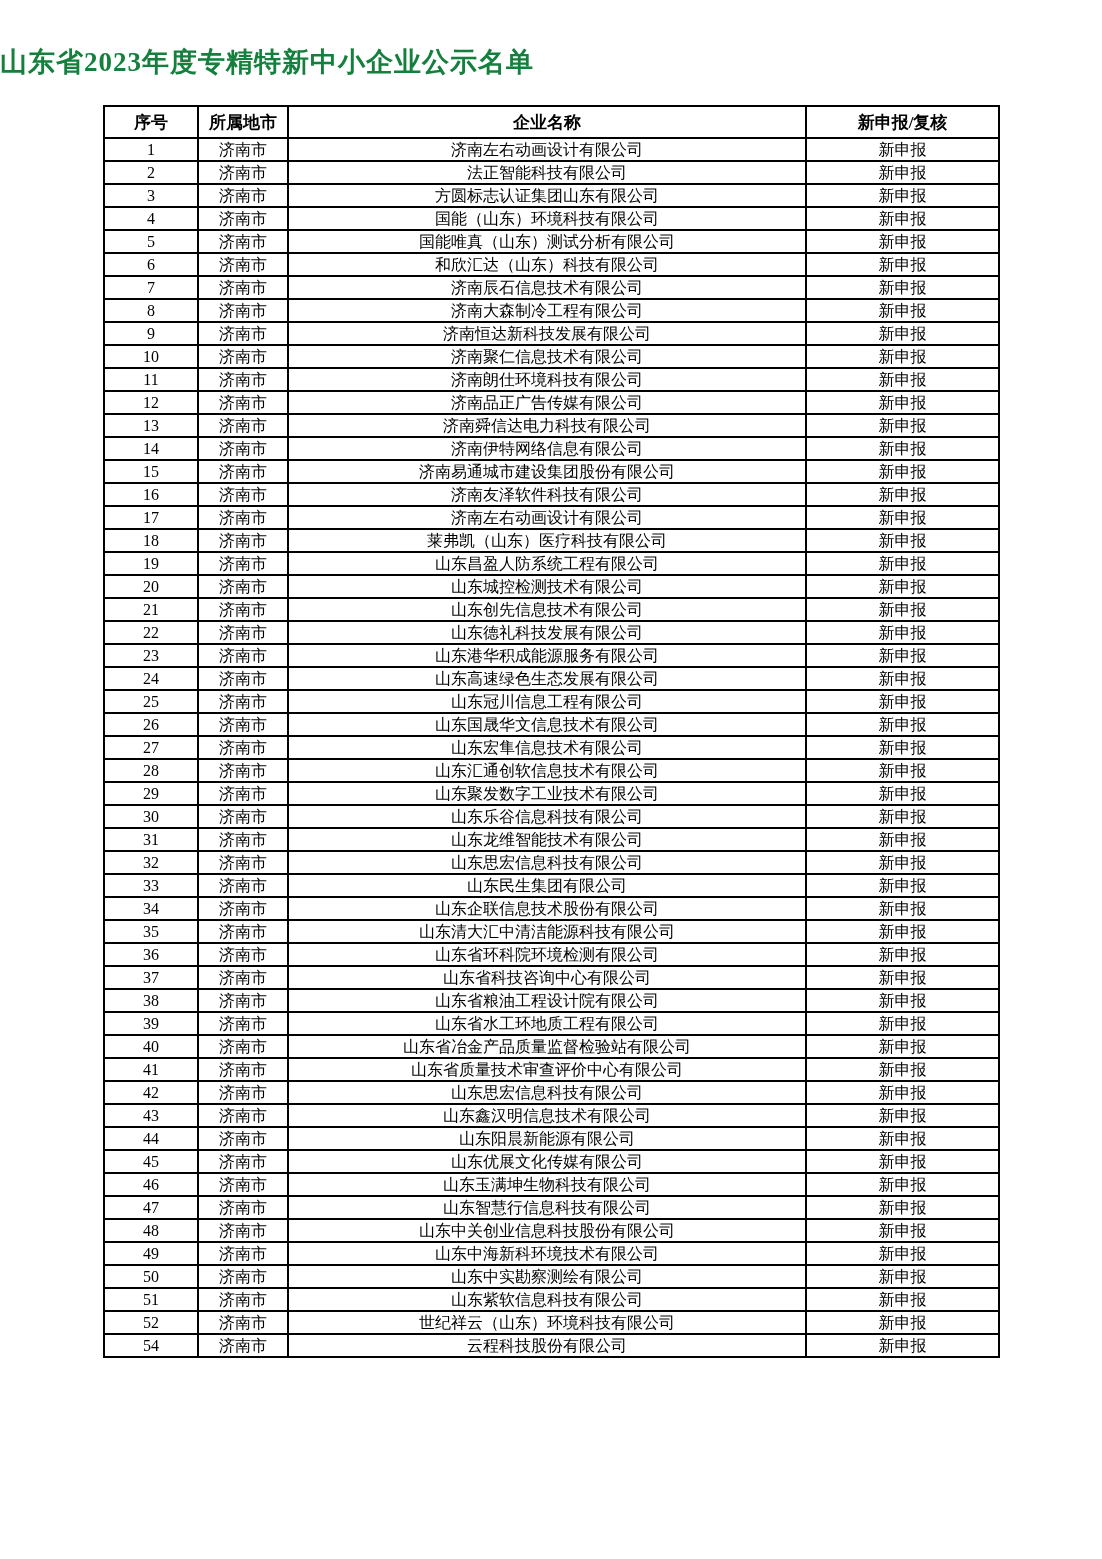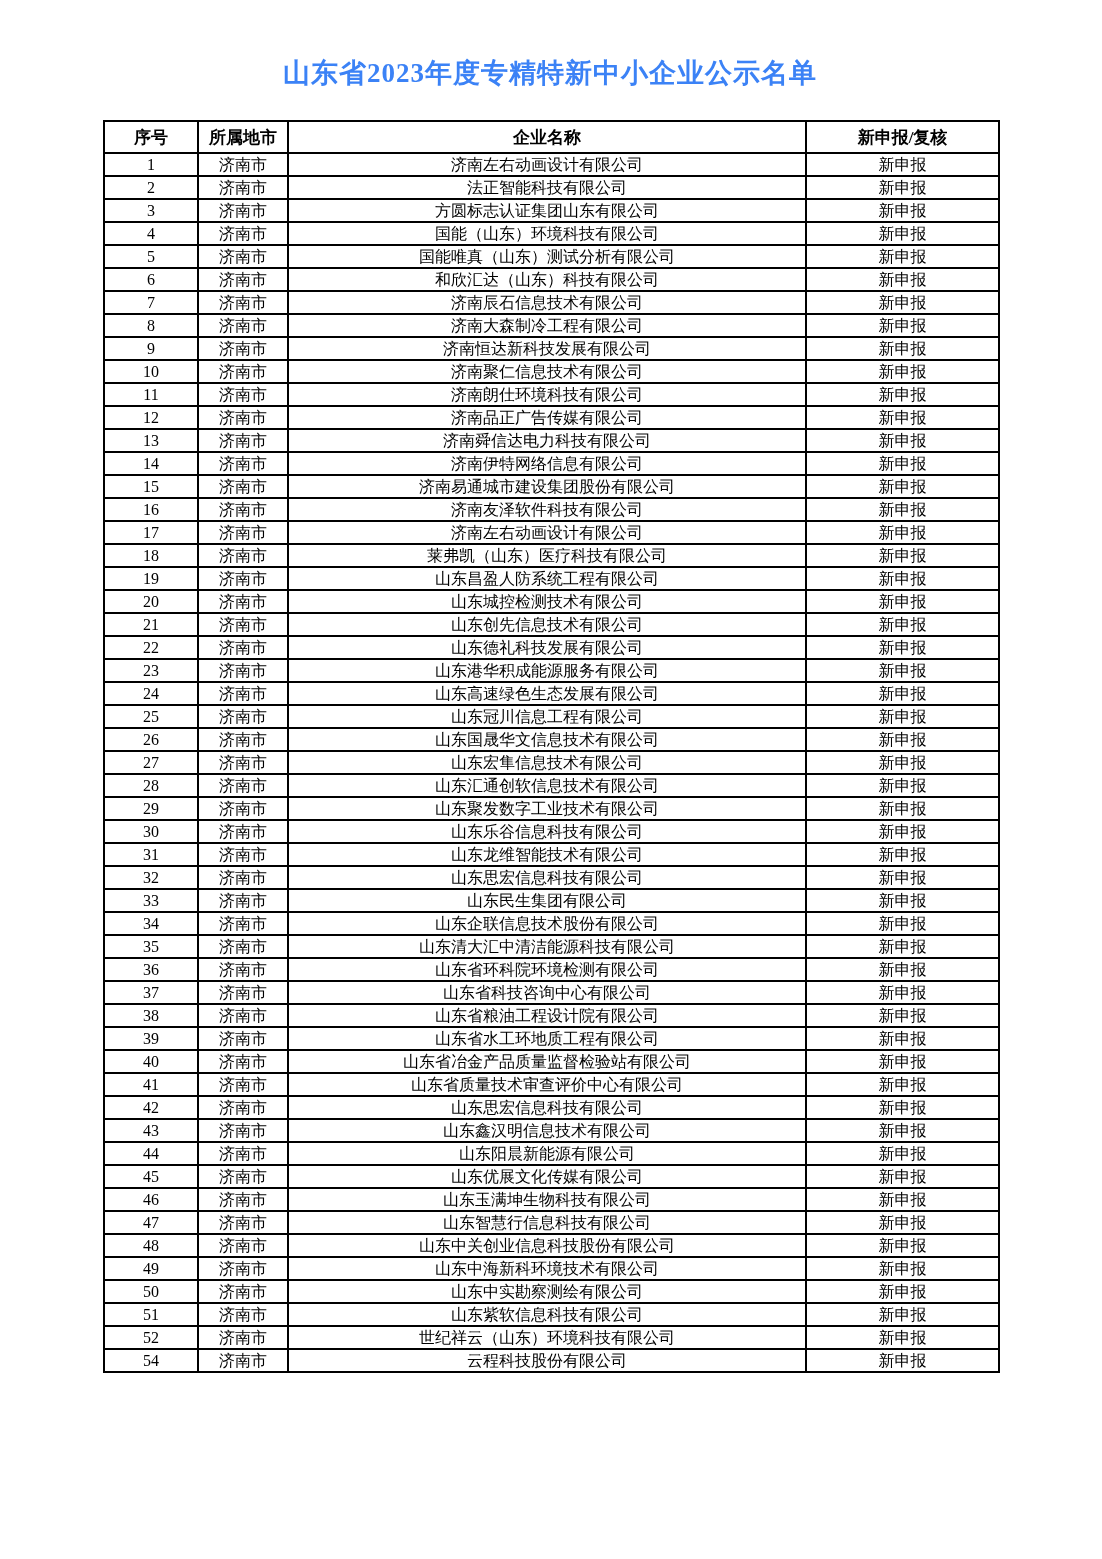--- a/index.html
+++ b/index.html
@@ -11,34 +11,34 @@
     position: relative;
     width: 1102px;
     height: 1559px;
     background: #ffffff;
     font-family: "Liberation Serif", "DejaVu Serif", serif;
     color: #000000;
     overflow: hidden;
   }
   .doc-title {
     position: absolute;
-    top: 55px;
+    top: 44px;
     left: 0;
     width: 1100px;
     margin: 0;
-    text-align: center;
+    text-align: left;
     font-size: 27px;
     font-weight: bold;
     letter-spacing: 1px;
-    color: #3b82f6;
+    color: #15803d;
   }
   table.company-table {
     position: absolute;
     left: 103px;
-    top: 120px;
+    top: 105px;
     width: 895px;
     border-collapse: collapse;
     table-layout: fixed;
   }
   .company-table col.c-no   { width: 94px;  }
   .company-table col.c-city { width: 90px;  }
   .company-table col.c-name { width: 518px; }
   .company-table col.c-stat { width: 193px; }
   .company-table th,
   .company-table td {

